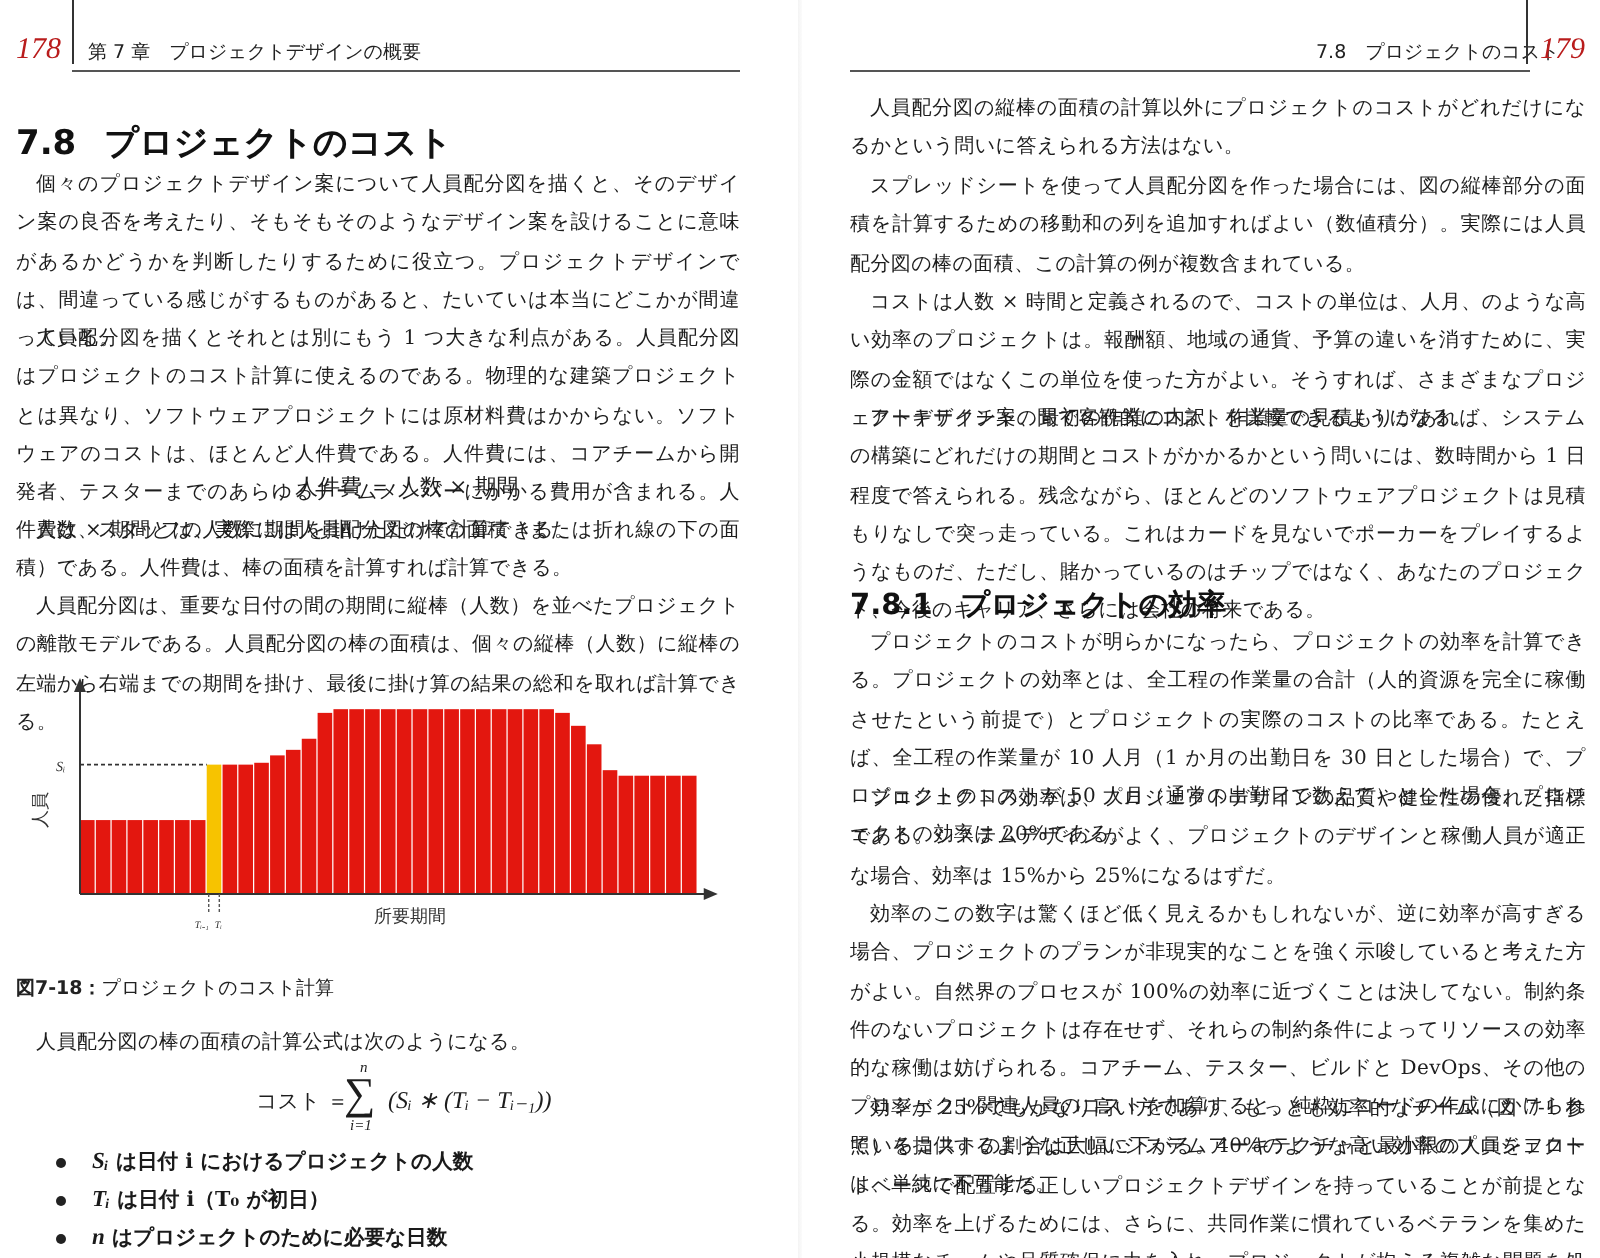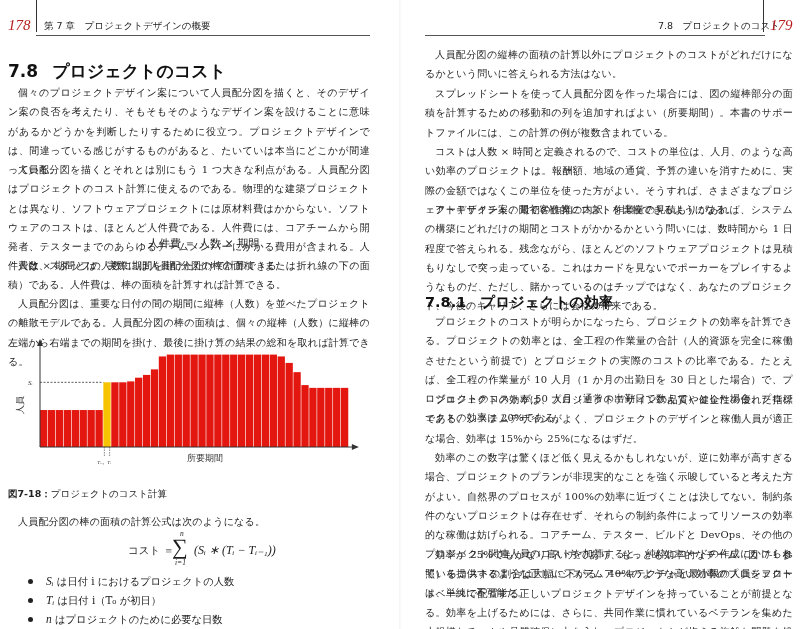--- a/index.html
+++ b/index.html
@@ -30,21 +30,21 @@
   .fig-caption b { font-weight: bold; margin-top: 44px; }
 
   .formula { position: absolute; left: 128px; top: 532px; width: 160px; height: 40px; font-family: "Liberation Serif", serif; font-size: 12px; color: #1d1d1d; }
   .formula .lhs { position: absolute; left: 0; top: 12px; font-family: "DejaVu Serif", serif; font-size: 10.5px; }
   .formula .sigma { position: absolute; left: 44px; top: 4px; font-size: 22px; line-height: 22px; }
   .formula .sup { position: absolute; left: 52px; top: -3px; font-size: 7.5px; font-style: italic; }
   .formula .sub { position: absolute; left: 47px; top: 26px; font-size: 7.5px; font-style: italic; }
   .formula .body { position: absolute; left: 66px; top: 11px; font-style: italic; white-space: nowrap; }
 
   .bullets { position: absolute; left: 28px; top: 572px; width: 340px; list-style: none; }
-  .bullets li { position: relative; font-size: 10.3px; line-height: 19px; padding-left: 18px; white-space: nowrap; }
+  .bullets li { position: relative; font-size: 10.3px; line-height: 19px; padding-left: 18px; white-space: nowrap; font-weight: bold; }
   .bullets li::before { content: ""; position: absolute; left: 0; top: 7px; width: 5px; height: 5px; border-radius: 50%; background: #222; }
   .bullets li i { font-family: "Liberation Serif", serif; font-style: italic; font-size: 11.5px; }
 
   .spine { position: absolute; left: 399px; top: 0; width: 2px; height: 629px; background: linear-gradient(to right, #f4f4f4, #fbfbfb); }
 </style>
 </head>
 <body>
 
 <div class="spine"></div>
 
@@ -139,21 +139,21 @@
   </ul>
 </div>
 
 <div class="page page-right">
   <div class="hdr-hrule" style="left:25px; width:340px;"></div>
   <div class="hdr-title" style="left:258px;">7.8　プロジェクトのコスト</div>
   <div class="hdr-vrule" style="left:363px;"></div>
   <div class="hdr-num" style="left:370px;">179</div>
 
   <p class="para" style="left:25px; top:45px; width:368px;">人員配分図の縦棒の面積の計算以外にプロジェクトのコストがどれだけになるかという問いに答えられる方法はない。</p>
-  <p class="para" style="left:25px; top:84px; width:368px;">スプレッドシートを使って人員配分図を作った場合には、図の縦棒部分の面積を計算するための移動和の列を追加すればよい（所要期間）。本書のサポートファイルには、この計算の例が複数含まれている。</p>
+  <p class="para" style="left:25px; top:84px; width:368px;">スプレッドシートを使って人員配分図を作った場合には、図の縦棒部分の面積を計算するための移動和の列を追加すればよい（数値積分）。実際には人員配分図の棒の面積、この計算の例が複数含まれている。</p>
   <p class="para" style="left:25px; top:142px; width:368px;">コストは人数 × 時間と定義されるので、コストの単位は、人月、のような高い効率のプロジェクトは。報酬額、地域の通貨、予算の違いを消すために、実際の金額ではなくこの単位を使った方がよい。そうすれば、さまざまなプロジェクトデザイン案の間で客観的にコストを比較できるようになる。</p>
   <p class="para" style="left:25px; top:200px; width:368px;">アーキテクチャ、最初の作業の内訳、作業量の見積もりがあれば、システムの構築にどれだけの期間とコストがかかるかという問いには、数時間から 1 日程度で答えられる。残念ながら、ほとんどのソフトウェアプロジェクトは見積もりなしで突っ走っている。これはカードを見ないでポーカーをプレイするようなものだ、ただし、賭かっているのはチップではなく、あなたのプロジェクト、今後のキャリア、さらには会社の将来である。</p>
 
   <div class="h2" style="left:25px; top:293px;">
     <span class="num">7.8.1</span><span>プロジェクトの効率</span>
   </div>
 
   <p class="para" style="left:25px; top:312px; width:368px;">プロジェクトのコストが明らかになったら、プロジェクトの効率を計算できる。プロジェクトの効率とは、全工程の作業量の合計（人的資源を完全に稼働させたという前提で）とプロジェクトの実際のコストの比率である。たとえば、全工程の作業量が 10 人月（1 か月の出勤日を 30 日とした場合）で、プロジェクトのコストが 50 人月（通常の出勤日で数えて）とした場合、プロジェクトの効率は 20%である。</p>
   <p class="para" style="left:25px; top:390px; width:368px;">プロジェクトの効率は、プロジェクトデザインの品質や健全性の優れた指標である。システムデザインがよく、プロジェクトのデザインと稼働人員が適正な場合、効率は 15%から 25%になるはずだ。</p>
   <p class="para" style="left:25px; top:448px; width:368px;">効率のこの数字は驚くほど低く見えるかもしれないが、逆に効率が高すぎる場合、プロジェクトのプランが非現実的なことを強く示唆していると考えた方がよい。自然界のプロセスが 100%の効率に近づくことは決してない。制約条件のないプロジェクトは存在せず、それらの制約条件によってリソースの効率的な稼働は妨げられる。コアチーム、テスター、ビルドと DevOps、その他のプロジェクト関連人員のコストを加算すると、純粋にコードの作成にかけられているコストの割合は大幅に下がる。40%のような高い効率のプロジェクトは、単純に不可能だ。</p>

